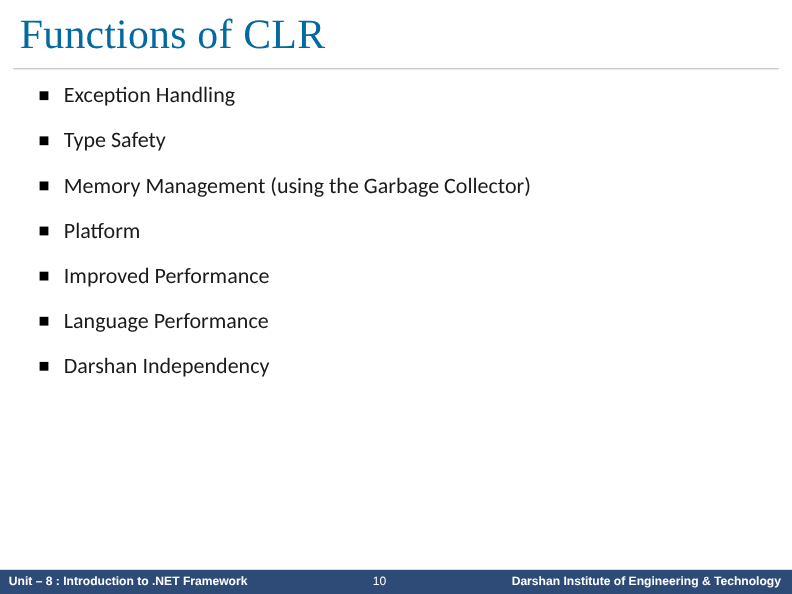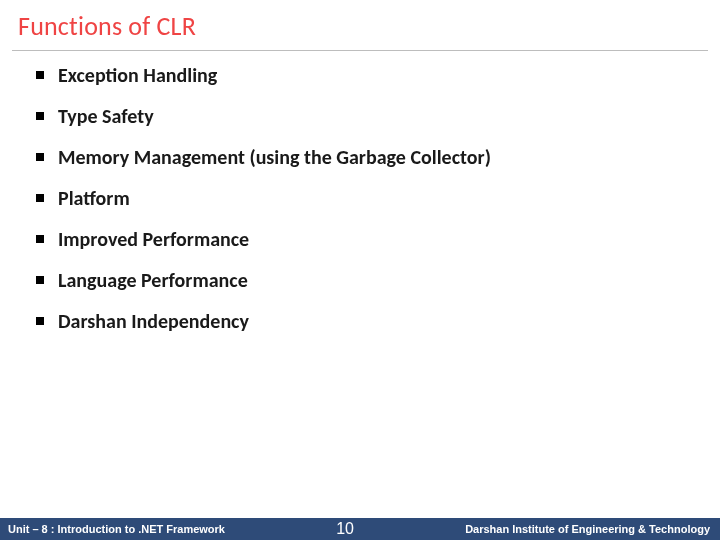--- a/index.html
+++ b/index.html
@@ -1,26 +1,26 @@
 <!DOCTYPE html>
 <html><head>
 <meta charset="utf-8">
 <style>
   * { margin: 0; padding: 0; box-sizing: border-box; }
   html, body { width: 720px; height: 540px; background: #fff; font-family: Calibri, "Segoe UI", Arial, sans-serif; color: #1a1a1a; }
   .slide { position: relative; width: 720px; height: 540px; }
-  .title { font-size: 26px; font-weight: 400; padding: 10px 18px 8px 18px; letter-spacing: 0.2px; color: #ef4444; }
+  .title { font-size: 38px; font-weight: 400; padding: 10px 18px 8px 18px; letter-spacing: 0.2px; color: #0369a1; font-family: Liberation Serif, serif; }
   .hr { border: none; border-top: 1px solid #bdbdbd; margin: 0 12px 12px 12px; }
   .bullets { padding: 0 28px 0 36px; }
-  .row { display: flex; align-items: flex-start; margin: 12px 0 16px 0; font-weight: bold; }
+  .row { display: flex; align-items: flex-start; margin: 12px 0 16px 0; }
   .sq { width: 8px; height: 8px; background: #000; flex: 0 0 8px; margin-top: 8px; margin-right: 14px; }
   .txt { font-size: 20px; line-height: 1.25; color: #1a1a1a; }
   .footer { position: absolute; left: 0; right: 0; bottom: 0; height: 22px; background: #2e4b78; color: #fff; font-family: Arial, Helvetica, sans-serif; font-size: 11px; font-weight: 700; display: flex; align-items: center; }
   .footer .left { flex: 0 0 auto; padding-left: 8px; }
-  .footer .mid { flex: 1 1 auto; text-align: center; font-weight: 400; font-size: 16px; }
+  .footer .mid { flex: 1 1 auto; text-align: center; font-weight: 400; font-size: 11px; }
   .footer .right { flex: 0 0 auto; padding-right: 10px; }
 </style>
 </head>
 <body>
 
 <div class="slide">
   <h1 class="title">Functions of CLR</h1>
   <hr class="hr">
   <div class="bullets">
     <div class="row">

